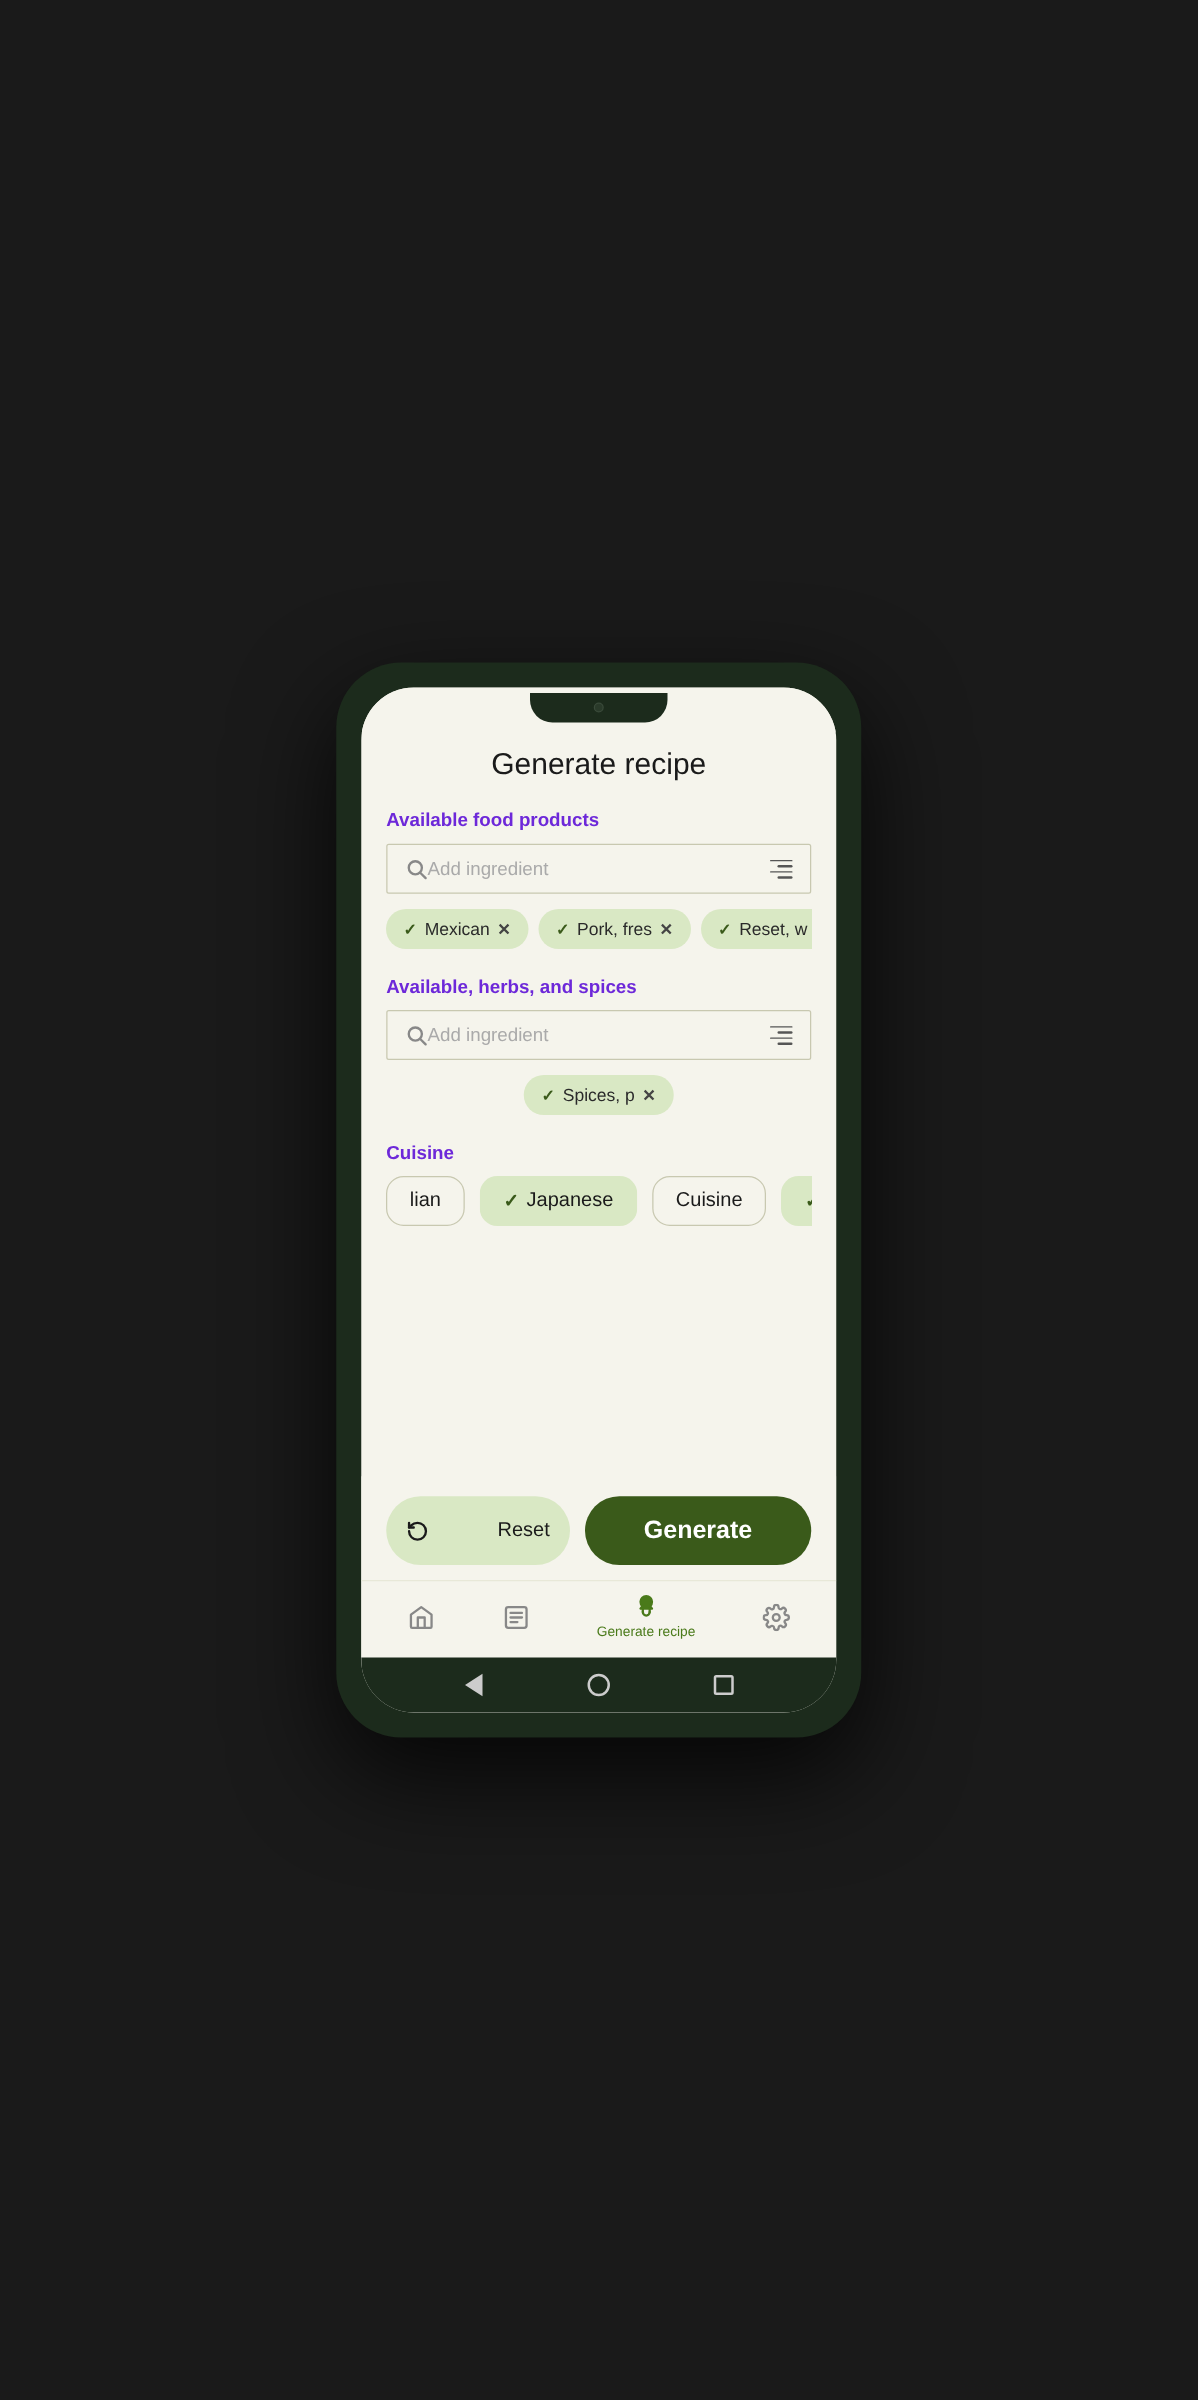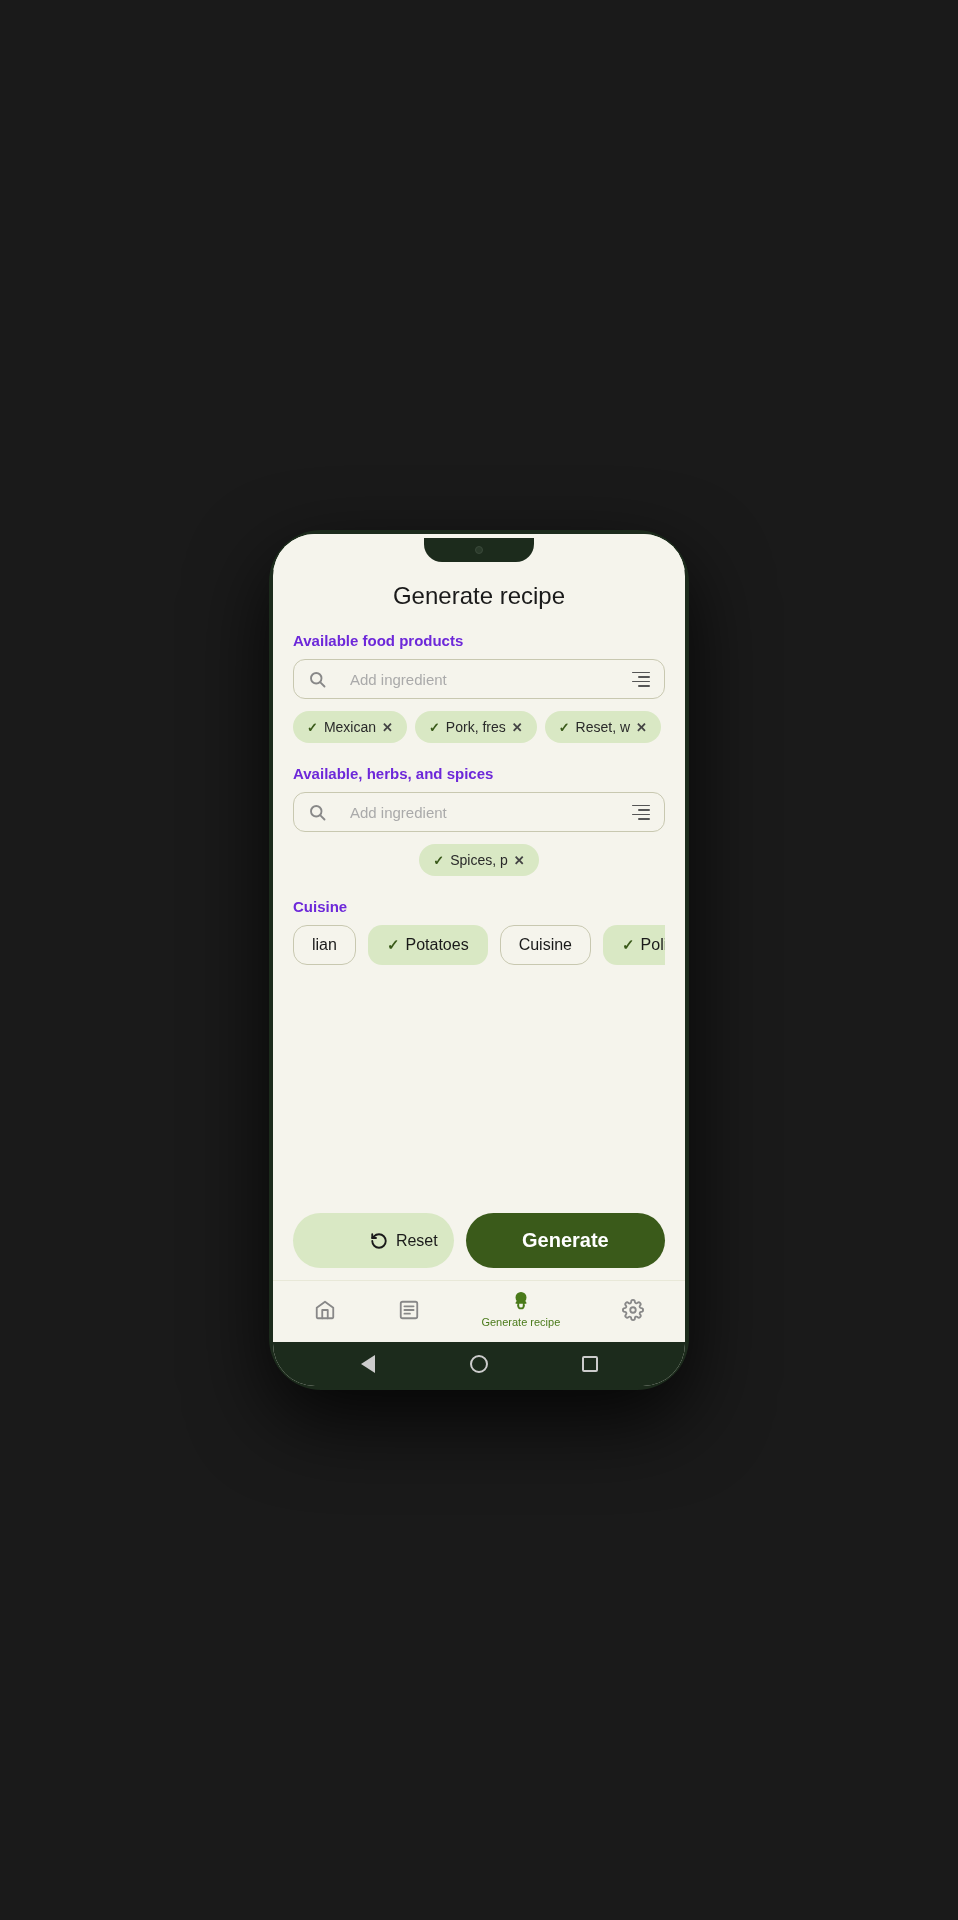--- a/index.html
+++ b/index.html
@@ -11,21 +11,21 @@
       align-items: center;
       min-height: 100vh;
       font-family: 'Segoe UI', Arial, sans-serif;
     }
 
     .phone-shell {
       width: 420px;
       height: 860px;
       background: #1c2b1c;
       border-radius: 52px;
-      padding: 4px;
+      padding: 20px;
       position: relative;
       box-shadow: 0 30px 80px rgba(0,0,0,0.8);
     }
 
     .phone-screen {
       width: 100%;
       height: 100%;
       background: #f5f4ec;
       border-radius: 42px;
       overflow: hidden;
@@ -86,25 +86,25 @@
       font-size: 15px;
       font-weight: 700;
       color: #6d28d9;
       margin-bottom: 10px;
     }
 
     .search-bar {
       display: flex;
       align-items: center;
       border: 1.5px solid #c8c8b0;
-      border-radius: 12px;
+      border-radius: 2px;
       padding: 10px 14px;
       background: #f5f4ec;
       margin-bottom: 12px;
-      gap: 24px;
+      gap: 0;
     }
 
     .search-icon-svg {
       color: #888;
       flex-shrink: 0;
     }
 
     .search-placeholder {
       flex: 1;
       color: #aaa;
@@ -197,21 +197,21 @@
       gap: 12px;
       padding: 16px 20px 12px;
       background: #f5f4ec;
       flex-shrink: 0;
     }
 
     .reset-btn {
       flex: 1;
       display: flex;
       align-items: center;
-      justify-content: flex-end;
+      justify-content: space-between;
       gap: 8px;
       background: #d9e8c4;
       border: none;
       border-radius: 30px;
       padding: 16px;
       font-size: 16px;
       color: #1a1a1a;
       cursor: pointer;
     }
 
@@ -382,21 +382,21 @@
       </div>
 
       <div class="section-label">Cuisine</div>
 
       <div class="cuisine-row">
         <div class="cuisine-chip unselected">
           <span>lian</span>
         </div>
         <div class="cuisine-chip selected">
           <span class="cuisine-check">✓</span>
-          <span>Potatoes</span>
+          <span>Japanese</span>
         </div>
         <div class="cuisine-chip unselected">
           <span>Cuisine</span>
         </div>
         <div class="cuisine-chip selected">
           <span class="cuisine-check">✓</span>
           <span>Polish</span>
         </div>
       </div>
 

